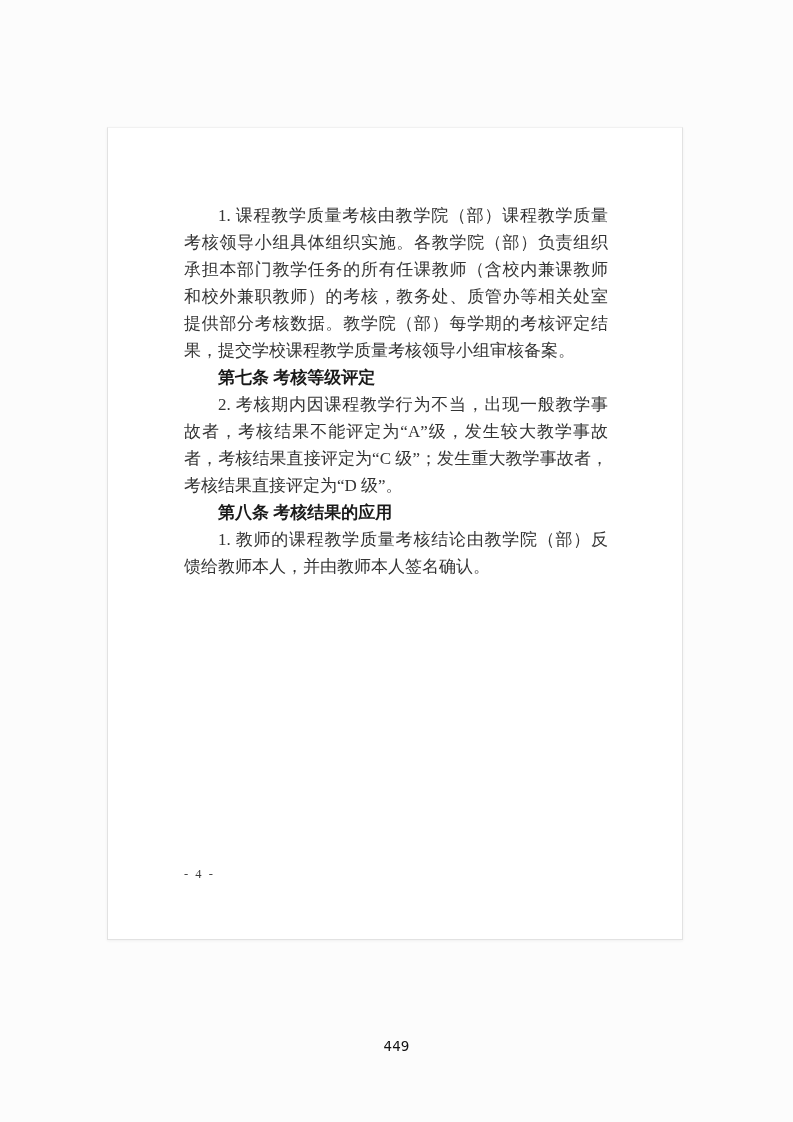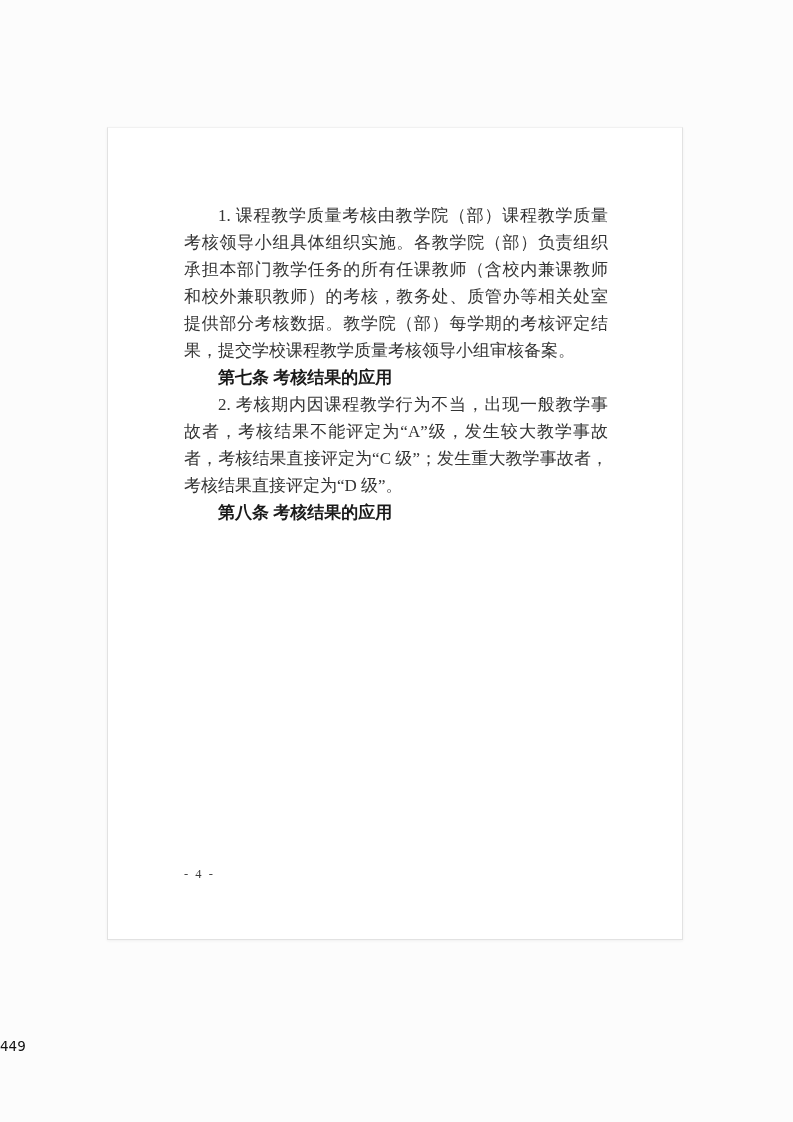--- a/index.html
+++ b/index.html
@@ -52,33 +52,34 @@
     position: absolute;
     left: 76px; top: 739px;
     font-size: 12.5px;
     letter-spacing: 2px;
     color: #3c3c3c;
   }
   .outer-page-number {
     position: absolute;
     left: 0; right: 0;
     top: 1038px;
-    text-align: left;
+    text-align: center;
     font-family: "DejaVu Sans", "Liberation Sans", sans-serif;
     font-size: 13.5px;
     color: #111111;
   }
 </style>
 </head>
 <body>
 
 <div class="viewport">
   <div class="paper">
     <div class="content">
       <p class="para">1. 课程教学质量考核由教学院（部）课程教学质量考核领导小组具体组织实施。各教学院（部）负责组织承担本部门教学任务的所有任课教师（含校内兼课教师和校外兼职教师）的考核，教务处、质管办等相关处室提供部分考核数据。教学院（部）每学期的考核评定结果，提交学校课程教学质量考核领导小组审核备案。</p>
-      <h3 class="heading">第七条 考核结果的应用</h3>
+      <h3 class="heading">第七条 考核等级评定</h3>
       <p class="para">2. 考核期内因课程教学行为不当，出现一般教学事故者，考核结果不能评定为“A”级，发生较大教学事故者，考核结果直接评定为“C 级”；发生重大教学事故者，考核结果直接评定为“D 级”。</p>
       <h3 class="heading">第八条 考核结果的应用</h3>
+      <p class="para">1. 教师的课程教学质量考核结论由教学院（部）反馈给教师本人，并由教师本人签名确认。</p>
     </div>
     <div class="page-label">- 4 -</div>
   </div>
   <div class="outer-page-number">449</div>
 </div>
 
 </body></html>

